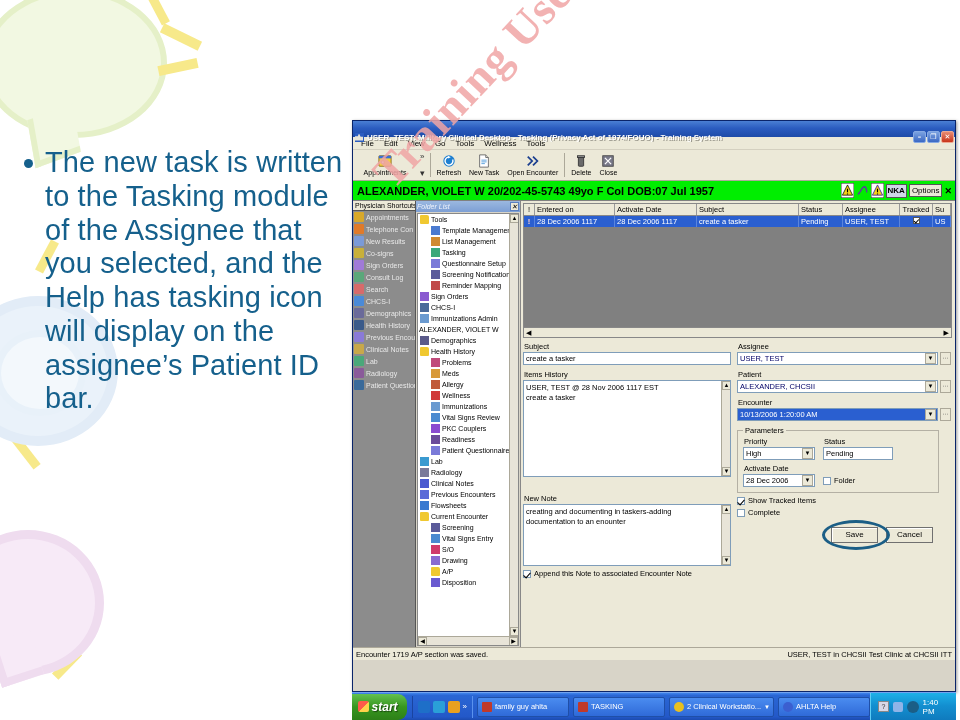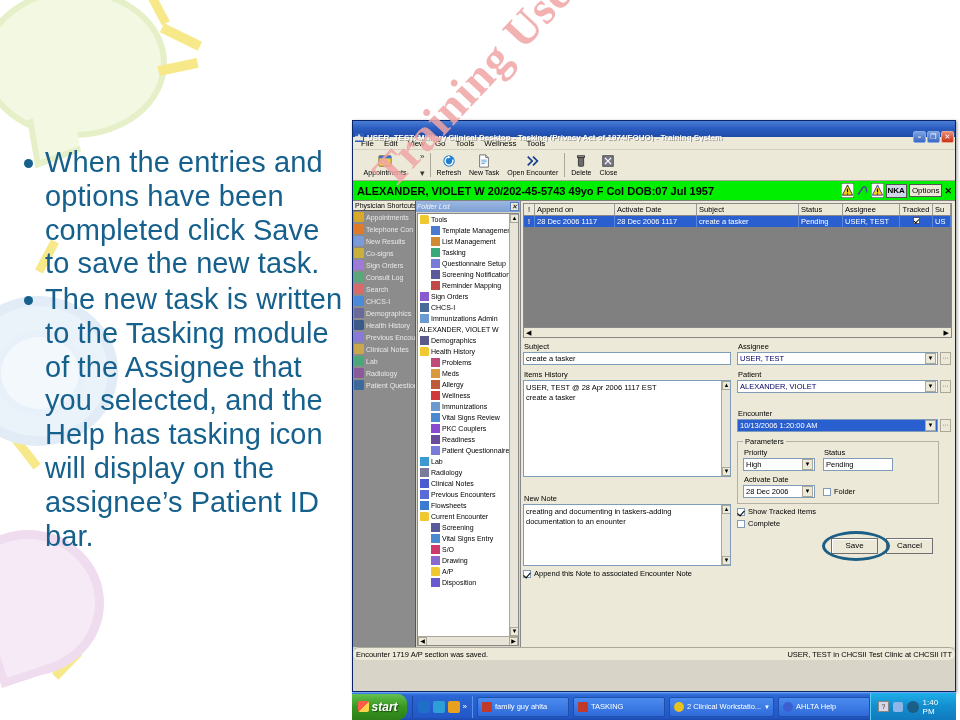--- a/index.html
+++ b/index.html
@@ -262,21 +262,21 @@
     box-shadow:inset 1px 1px 0 #fff;
   }
   #save-ellipse {
     position:absolute; left:-9px; top:-7px; width:68px; height:30px;
     border:3.5px solid #1b5e86; border-radius:50%; pointer-events:none;
   }
 
   
   #statusbar {
     height:13px; background:#ece9d8; border-top:1px solid #aca899;
-    display:flex; align-items:center; font-size:7.5px; padding:0 3px;border-radius:6px;
+    display:flex; align-items:center; font-size:7.5px; padding:0 3px;
   }
   #status-left { flex:1 1 auto; }
 
   
   #taskbar {
     position:absolute; left:352px; top:692px; width:604px; height:28px;
     background:linear-gradient(to bottom,#3f84ec 0%,#2a66d4 9%,#2358c8 88%,#1c4bb0 100%);
     display:flex; align-items:center; font-size:8px; color:#fff;
     border-top:1px solid #72a3f0;
   }
@@ -325,24 +325,20 @@
 <div class="ray" id="ray4"></div>
 <div class="ray" id="ray5"></div>
 <div class="ray" id="ray6"></div>
 <div class="deco" id="bubble-blue"></div>
 <div class="deco" id="bubble-blue2"></div>
 <div class="deco" id="bubble-pink"></div>
 <div class="deco" id="bubble-pink-tail"></div>
 <div class="deco" id="swoosh1"></div>
 
 <div id="bullets">
-  <div class="bullet-row">
-    <span class="bullet-dot"></span>
-    <span class="bullet-text">When the entries and options have been completed click Save to save the new task.</span>
-  </div>
   <div class="bullet-row">
     <span class="bullet-dot"></span>
     <span class="bullet-text">The new task is written to the Tasking module of the Assignee that you selected, and the Help has tasking icon will display on the assignee’s Patient ID bar.</span>
   </div>
 </div>
 
 <div id="app-window">
 
   <div id="titlebar">
     <span id="app-icon"></span>
@@ -656,21 +652,21 @@
           <div class="sb-arrow">▶</div>
         </div>
       </div>
     </div>
 
     <div id="content">
 
       <div id="grid-wrap">
         <div id="grid-head">
           <div class="gh col-bang">!</div>
-          <div class="gh col-entered">Append on</div>
+          <div class="gh col-entered">Entered on</div>
           <div class="gh col-activate">Activate Date</div>
           <div class="gh col-subject">Subject</div>
           <div class="gh col-status">Status</div>
           <div class="gh col-assignee">Assignee</div>
           <div class="gh col-tracked">Tracked</div>
           <div class="gh col-su">Su</div>
         </div>
         <div id="grid-row">
           <div class="gc col-bang bang" style="color:#ffd0d0">!</div>
           <div class="gc col-entered">28 Dec 2006 1117</div>
@@ -693,21 +689,21 @@
       </div>
 
       <div id="form">
 
         <div id="form-left">
           <div class="fld-label">Subject</div>
           <div class="txtbox" id="subject-input">create a tasker</div>
 
           <div class="fld-label" style="margin-top:5px">Items History</div>
           <div class="txtbox" id="note-history">
-            <span id="note-history-text" style="white-space:pre-wrap;display:block;padding-right:10px">USER, TEST @ 28 Apr 2006 1117 EST
+            <span id="note-history-text" style="white-space:pre-wrap;display:block;padding-right:10px">USER, TEST @ 28 Nov 2006 1117 EST
 create a tasker</span>
             <span class="ta-scroll">
               <span class="sb-arrow">▲</span>
               <span class="sb-arrow">▼</span>
             </span>
           </div>
 
           <div class="fld-label" style="margin-top:17px">New Note</div>
           <div class="txtbox" id="new-note">
             <span style="display:block;padding-right:10px">creating and documenting in taskers-adding documentation to an enounter</span>
@@ -729,27 +725,27 @@
             <span class="combo">
               <span class="combo-txt">USER, TEST</span>
               <span class="combo-arrow">▼</span>
             </span>
             <span class="ellipsis-btn">⋯</span>
           </div>
 
           <div class="fld-label" style="margin-top:5px">Patient</div>
           <div class="combo-row">
             <span class="combo">
-              <span class="combo-txt">ALEXANDER, VIOLET</span>
+              <span class="combo-txt">ALEXANDER, CHCSII</span>
               <span class="combo-arrow">▼</span>
             </span>
             <span class="ellipsis-btn">⋯</span>
           </div>
 
-          <div class="fld-label" style="margin-top:16px">Encounter</div>
+          <div class="fld-label" style="margin-top:5px">Encounter</div>
           <div class="combo-row">
             <span class="combo selected">
               <span class="combo-txt">10/13/2006 1:20:00 AM</span>
               <span class="combo-arrow">▼</span>
             </span>
             <span class="ellipsis-btn">⋯</span>
           </div>
 
           <fieldset id="parameters">
             <legend>Parameters</legend>

